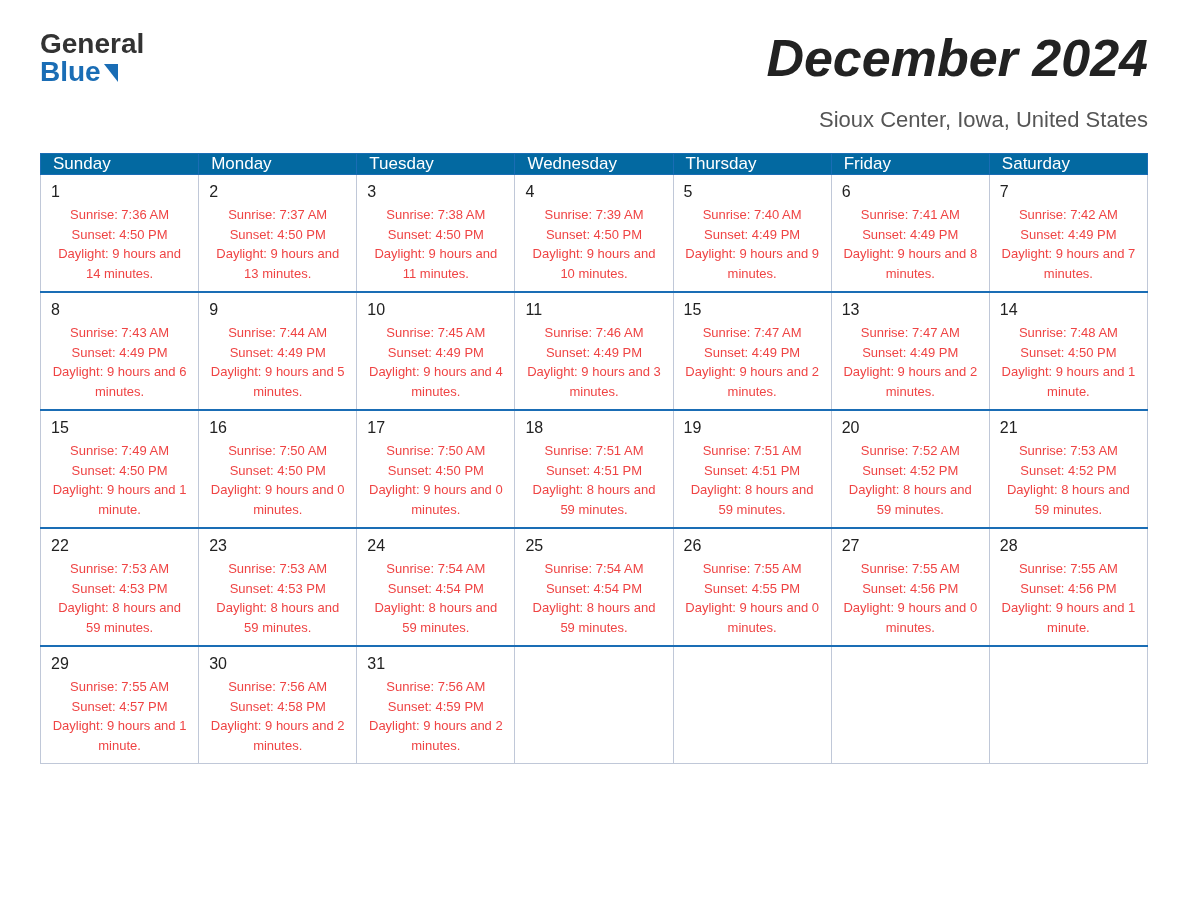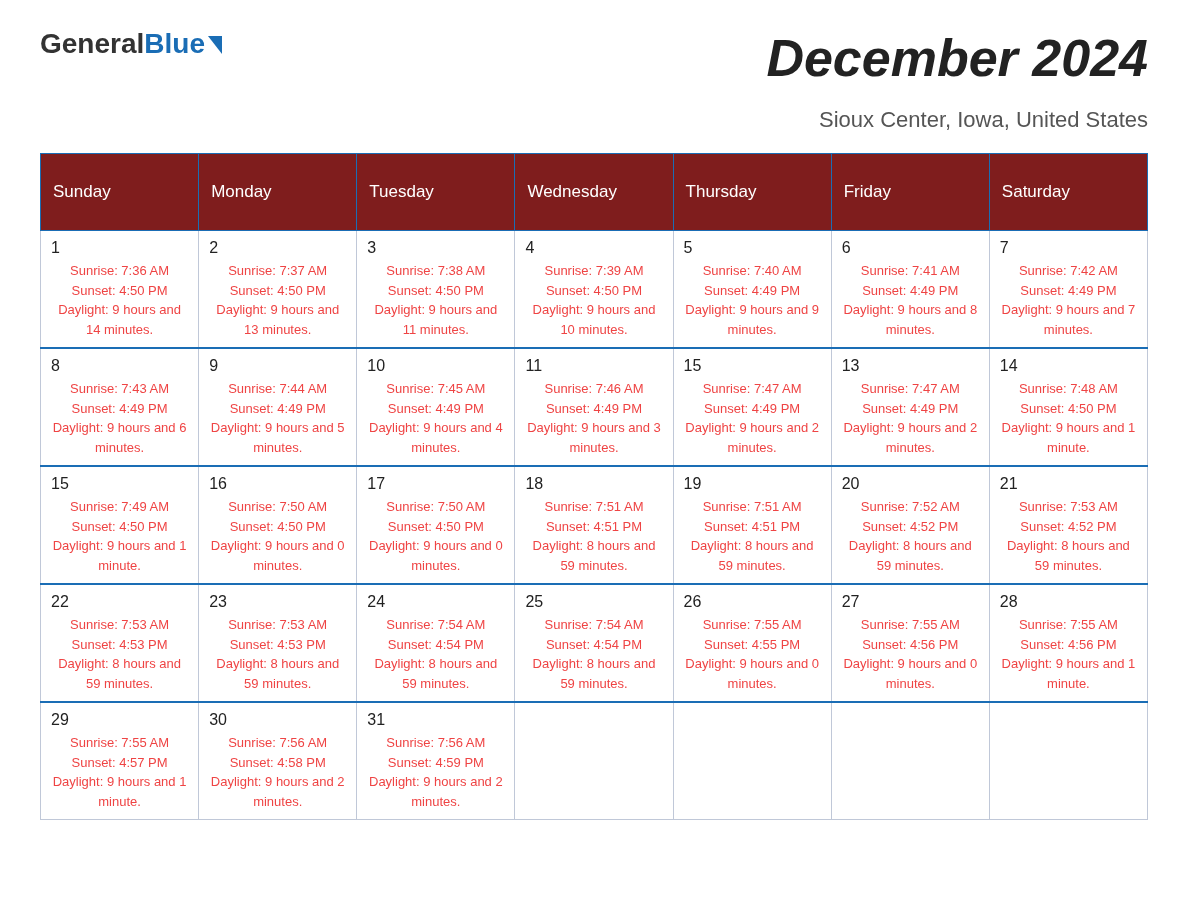--- a/index.html
+++ b/index.html
@@ -11,21 +11,21 @@
       min-height: 918px;
     }
     .header-area {
       display: flex;
       justify-content: space-between;
       align-items: flex-start;
       margin-bottom: 20px;
     }
     .logo {
       display: flex;
-      flex-direction: row;
+      flex-direction: column;
       align-items: flex-start;
     }
     .logo-general {
       font-size: 28px;
       font-weight: bold;
       color: #333;
       line-height: 1;
     }
     .logo-blue {
       font-size: 28px;
@@ -57,25 +57,25 @@
       font-size: 22px;
       color: #555;
       margin-top: 20px;
     }
     .calendar-table {
       width: 100%;
       border-collapse: collapse;
       border: 1px solid #1a6db5;
     }
     .calendar-table thead tr th {
-      background-color: #7f1d1d;
+      background-color: #0369a1;
       color: #fff;
       font-size: 17px;
       font-weight: normal;
-      padding: 28px 12px;
+      padding: 0 12px;
       text-align: left;
       border: 1px solid #1a6db5;
     }
     .calendar-table tbody tr td {
       vertical-align: top;
       padding: 8px 10px;
       border: 1px solid #c0c8d8;
       font-size: 13px;
       color: #333;
       width: 14.28%;

